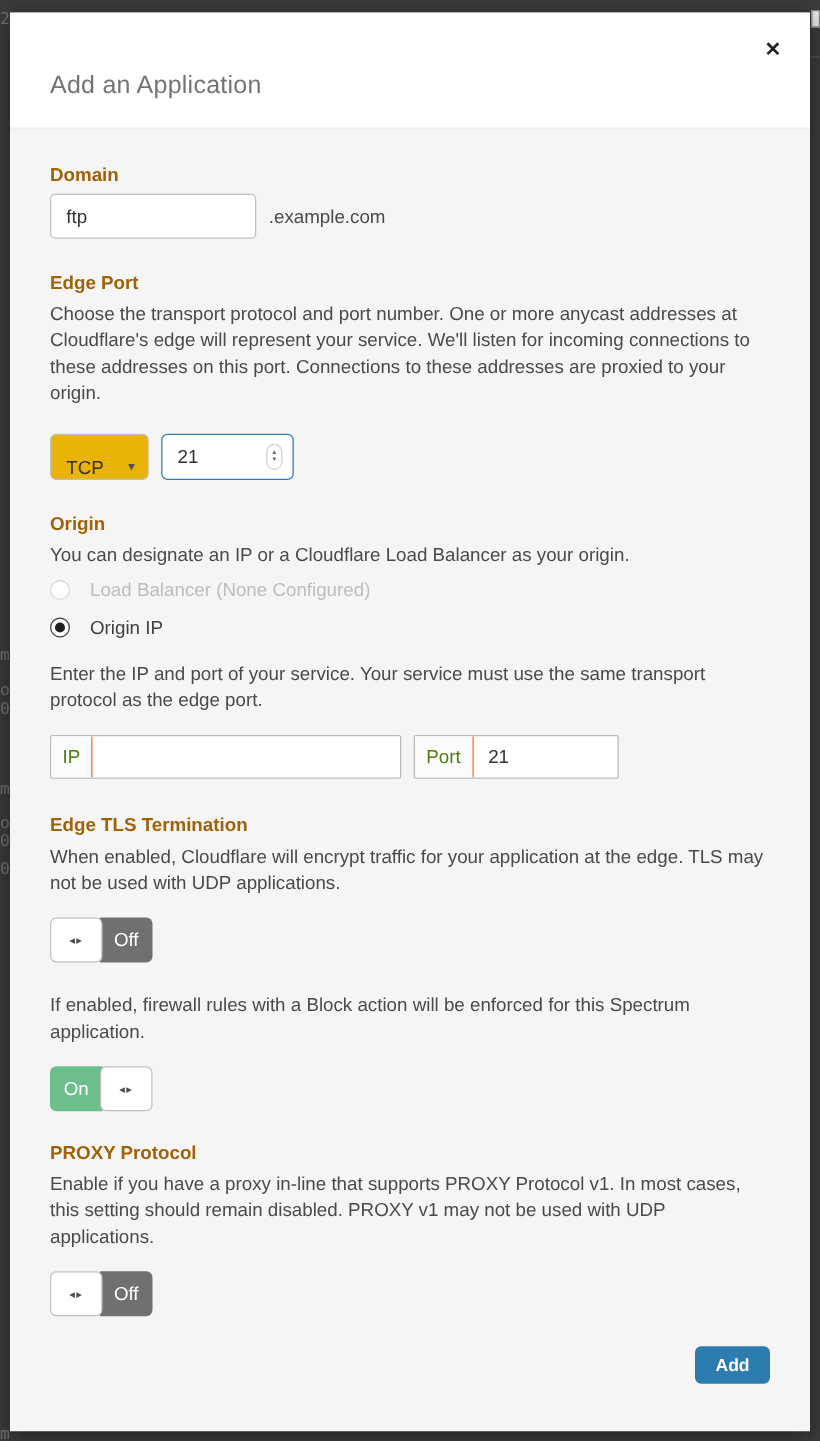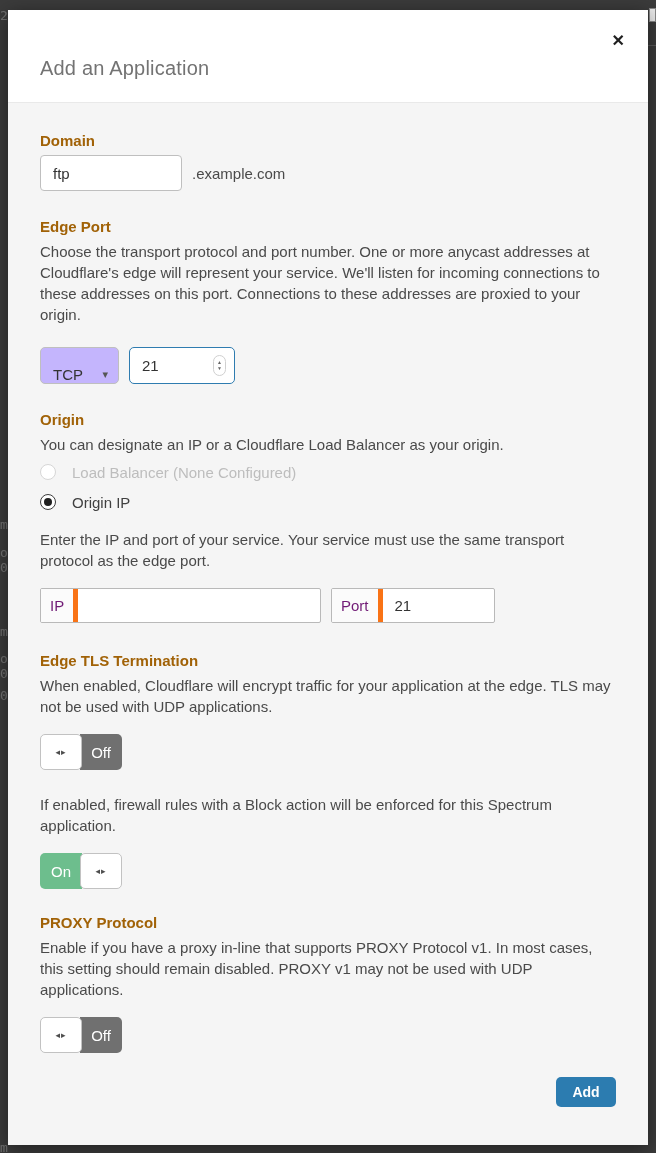--- a/index.html
+++ b/index.html
@@ -74,30 +74,30 @@
     border: 1px solid #bfbfbf;
     border-radius: 4px;
     background: #fff;
     font-family: "Liberation Sans", sans-serif;
     font-size: 15px;
     color: #333;
     padding: 0 12px;
     outline: none;
   }
   .domain-row { display: flex; align-items: center; margin-bottom: 26px; }
-  .domain-input { width: 142px; }
+  .domain-input { width: 165px; }
   .domain-suffix { margin-left: 10px; color: #4a4a4a; }
 
   
   .edgeport-row { display: flex; align-items: center; gap: 10px; margin-top: 22px; margin-bottom: 26px; }
   .select-box {
     display: flex; align-items: center; justify-content: space-between;
     width: 79px; height: 37px;
     border: 1px solid #bfbfbf; border-radius: 5px;
-    background: #c4b5fd; padding: 17px 10px 0 12px;
+    background: #eab308; padding: 17px 10px 0 12px;
     color: #333; cursor: pointer;
   }
   .select-caret { font-size: 11px; color: #555; }
   .number-wrap {
     display: flex; align-items: center; justify-content: space-between;
     width: 106px; height: 37px;
     border: 1.5px solid #2f7cb0; border-radius: 5px;
     background: #fff; padding: 0 8px 0 12px;
   }
   .number-value { color: #333; }
@@ -124,22 +124,22 @@
   .radios { margin-bottom: 14px; }
 
   
   .ipport-row { display: flex; gap: 10px; margin-bottom: 28px; }
   .affix-group {
     display: flex; align-items: stretch; height: 35px;
     border: 1px solid #b9b9b9; border-radius: 2px; background: #fff; overflow: hidden;
   }
   .affix-label {
     display: flex; align-items: center; padding: 0 9px;
-    background: #fbfbfb; border-right: 5px solid #f97316;
-    color: #701a75; font-size: 15px;
+    background: #fbfbfb; border-right: 1px solid #f97316;
+    color: #4d7c0f; font-size: 15px;
   }
   .affix-value { display: flex; align-items: center; padding: 0 12px; color: #333; }
   .ip-group { width: 281px; }
   .ip-group .affix-value { flex: 1; }
   .port-group { width: 164px; }
   .port-group .affix-value { flex: 1; }
 
   
   .toggle { display: flex; width: 84px; height: 36px; border-radius: 5px; margin-bottom: 24px; cursor: pointer; }
   .toggle .handle {

